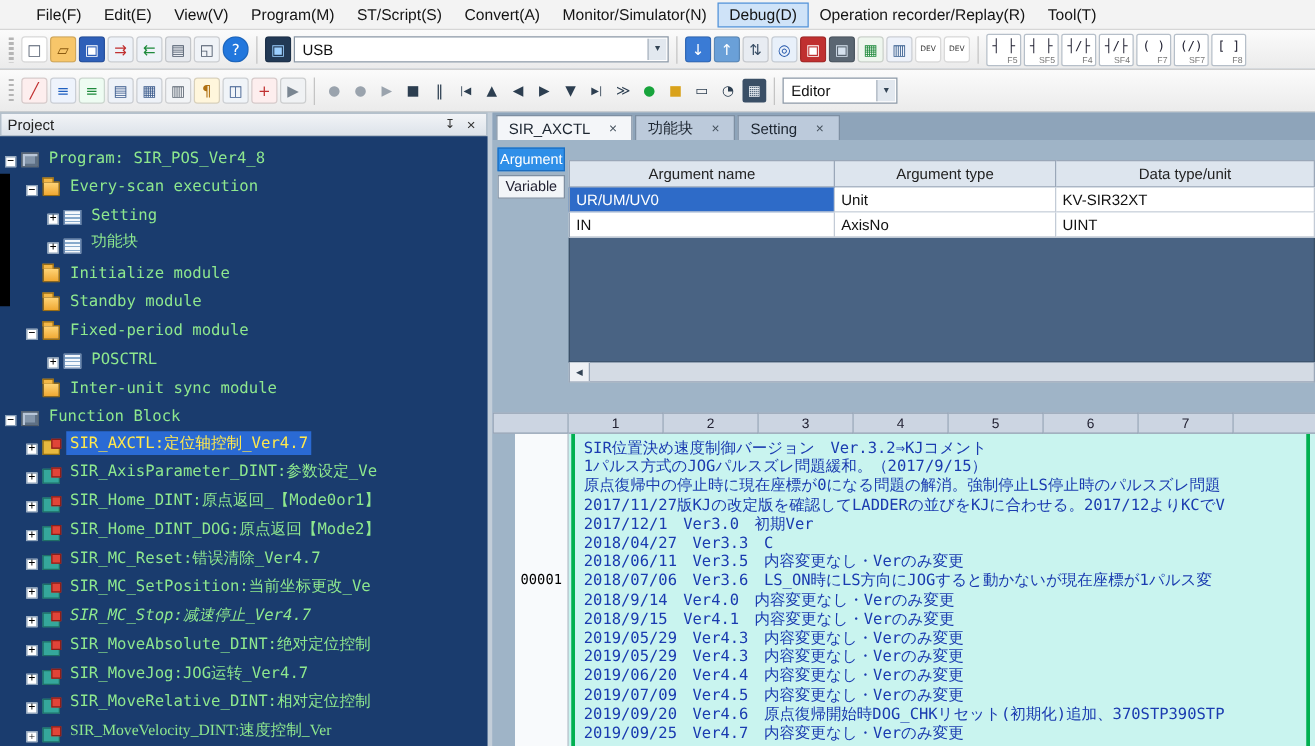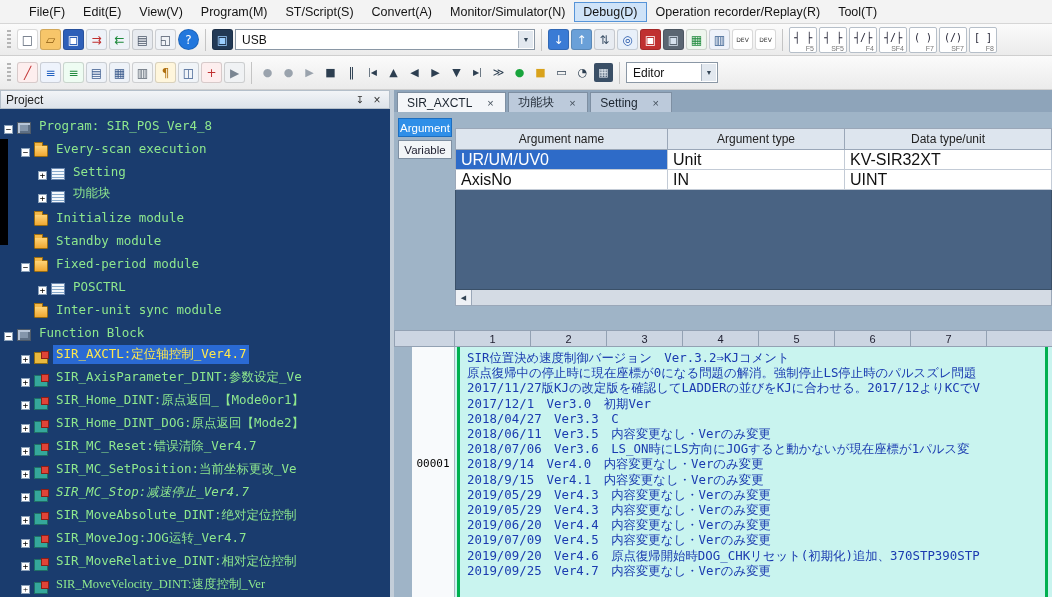--- a/index.html
+++ b/index.html
@@ -73,21 +73,21 @@
   .sbtn{height:19px;display:flex;align-items:center;justify-content:center;font-size:11.5px;border:1px solid #7e8fa2;background:#f2f5f8;color:#223;margin-bottom:3px}
   .sbtn.active{background:#2f8fe8;color:#fff;border-color:#1c6ec0}
   .argtable{position:absolute;left:61px;top:16px;right:0;height:178px}
   .ath{display:flex;height:22px}
   .hc{background:#dde5ee;border:1px solid #9aa7b8;border-left:none;display:flex;align-items:center;justify-content:center;font-size:12px;color:#222}
   .hc:first-child{border-left:1px solid #9aa7b8}
   .hc:nth-child(1){width:213px}
   .hc:nth-child(2){width:177px}
   .hc:nth-child(3){flex:1}
   .arow{display:flex;height:20px}
-  .acell{border:1px solid #c3cbd6;border-top:none;border-left:none;background:#fff;font-size:16px;display:flex;align-items:center;padding-left:5px;color:#111;overflow:hidden}
+  .acell{border:1px solid #c3cbd6;border-top:none;border-left:none;background:#fff;font-size:12px;display:flex;align-items:center;padding-left:5px;color:#111;overflow:hidden}
   .acell:first-child{border-left:1px solid #9aa7b8}
   .acell:nth-child(1){width:213px}
   .acell:nth-child(2){width:177px}
   .acell:nth-child(3){flex:1}
   .acell.sel{background:#2e6bc8;color:#fff}
   .afill{height:100px;background:#496383;border:1px solid #3a5068;border-top:none}
   .ascroll{height:16px;background:#d4dbe4;border:1px solid #9aa7b8;border-top:none;display:flex}
   .abtn{width:16px;background:#eef1f5;border-right:1px solid #9aa7b8;display:flex;align-items:center;justify-content:center;color:#345}
   .abtn::after{content:"◀";font-size:7px}
   .atrack{flex:1}
@@ -384,22 +384,22 @@
               <div class="hc">Argument type</div>
               <div class="hc">Data type/unit</div>
             </div>
           <div>
               <div class="arow">
                 <div class="acell sel">UR/UM/UV0</div>
                 <div class="acell">Unit</div>
                 <div class="acell">KV-SIR32XT</div>
               </div>
               <div class="arow">
+                <div class="acell">IN</div>
                 <div class="acell">AxisNo</div>
-                <div class="acell">IN</div>
                 <div class="acell">UINT</div>
               </div>
             </div>
           <div class="afill"></div>
           <div class="ascroll">
             <span class="abtn"></span>
             <span class="atrack"></span>
           </div>
         </div>
       </div>
@@ -419,20 +419,21 @@
             </div>
         </div>
         <div class="lbody">
           <div class="lmargin"></div>
           <div class="lgutter">
             <span class="lrownum">00001</span>
           </div>
           <div class="lcomment">
             <div class="clines">
                 <div class="cline">SIR位置決め速度制御バージョン　Ver.3.2⇒KJコメント</div>
+                <div class="cline">1パルス方式のJOGパルスズレ問題緩和。（2017/9/15）</div>
                 <div class="cline">原点復帰中の停止時に現在座標が0になる問題の解消。強制停止LS停止時のパルスズレ問題</div>
                 <div class="cline">2017/11/27版KJの改定版を確認してLADDERの並びをKJに合わせる。2017/12よりKCでV</div>
                 <div class="cline">2017/12/1　Ver3.0　初期Ver</div>
                 <div class="cline">2018/04/27　Ver3.3　C</div>
                 <div class="cline">2018/06/11　Ver3.5　内容変更なし・Verのみ変更</div>
                 <div class="cline">2018/07/06　Ver3.6　LS_ON時にLS方向にJOGすると動かないが現在座標が1パルス変</div>
                 <div class="cline">2018/9/14　Ver4.0　内容変更なし・Verのみ変更</div>
                 <div class="cline">2018/9/15　Ver4.1　内容変更なし・Verのみ変更</div>
                 <div class="cline">2019/05/29　Ver4.3　内容変更なし・Verのみ変更</div>
                 <div class="cline">2019/05/29　Ver4.3　内容変更なし・Verのみ変更</div>

